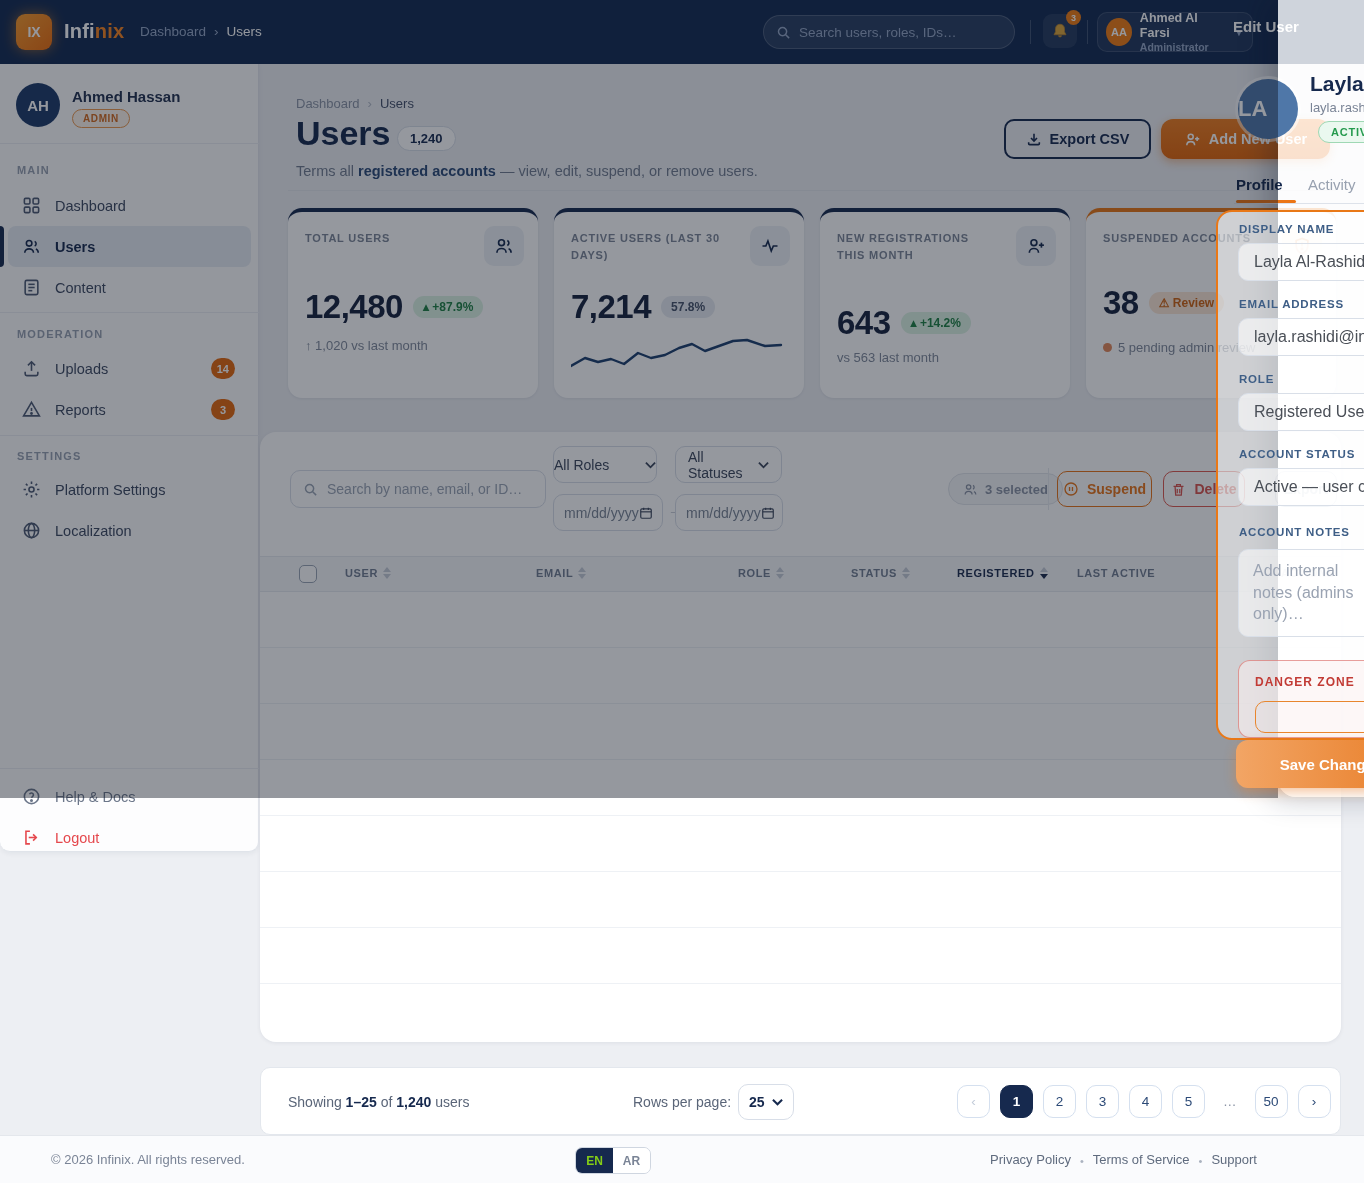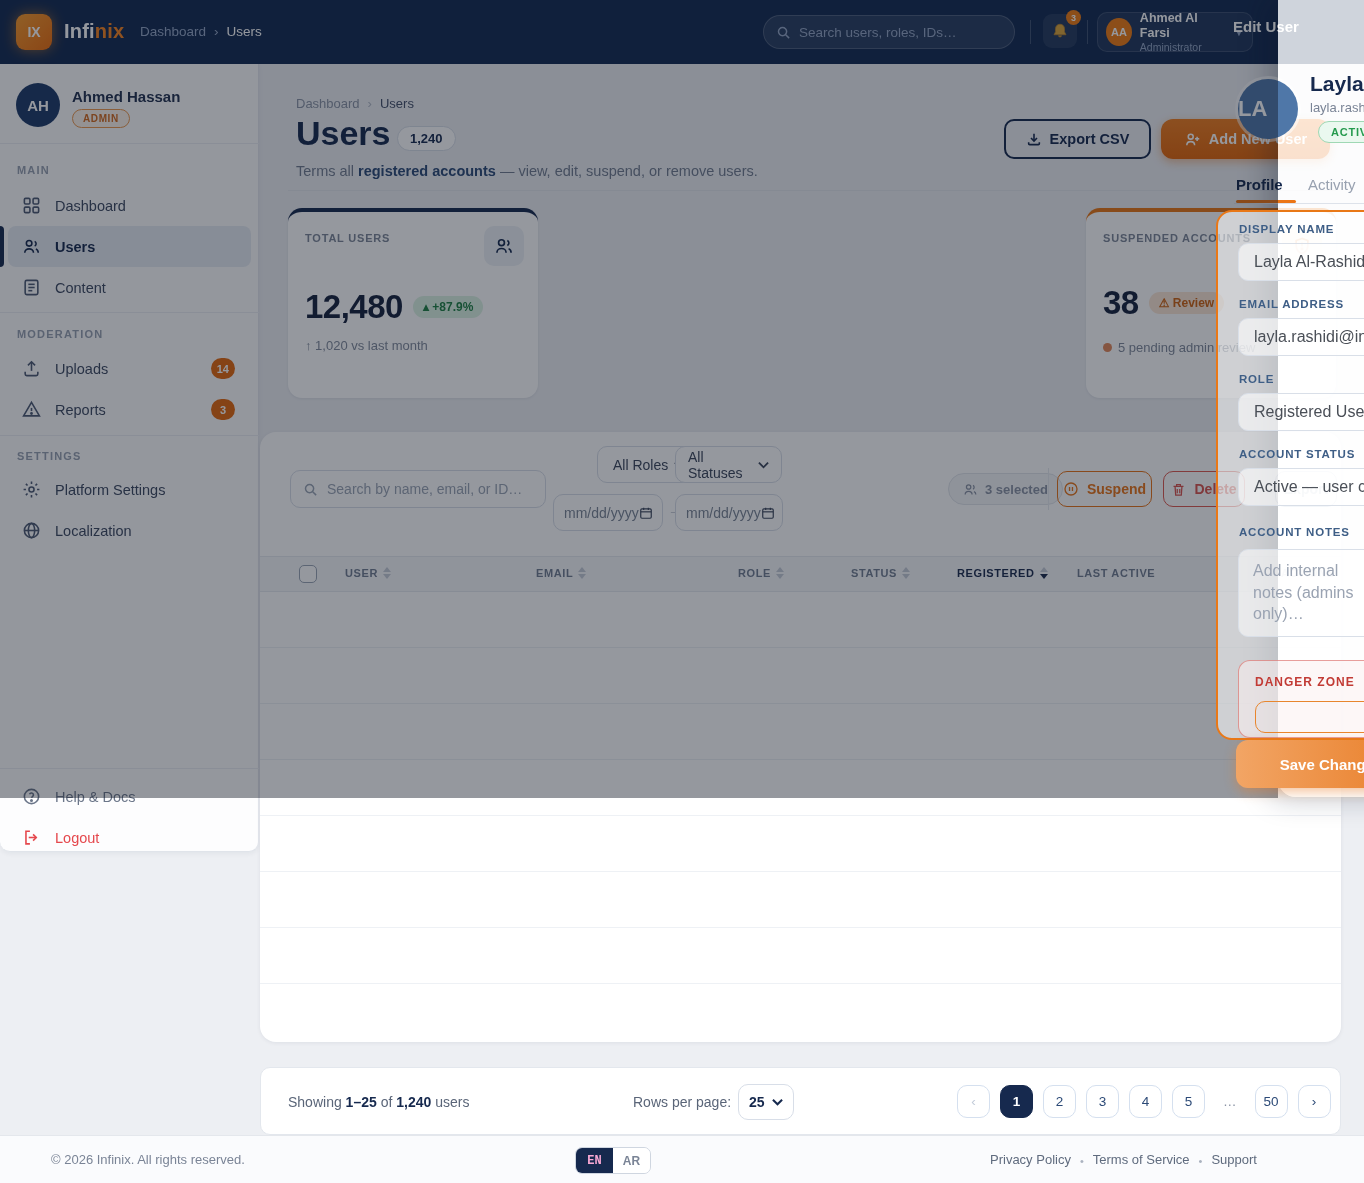--- a/index.html
+++ b/index.html
@@ -22,21 +22,21 @@
   .nav-sep { position:absolute; top:20px; width:1px; height:24px; background:rgba(255,255,255,.18); }
   .bell-chip { position:absolute; left:1043px; top:14px; width:34px; height:34px; border-radius:9px;
     background:rgba(255,255,255,.08); display:flex; align-items:center; justify-content:center; }
   .bell-badge { position:absolute; right:-4px; top:-4px; min-width:15px; height:15px; border-radius:8px;
     background:#ef7c12; color:#fff; font-size:9px; font-weight:bold; display:flex; align-items:center; justify-content:center; padding:0 3px; }
   .user-chip { position:absolute; left:1097px; top:12px; width:156px; height:40px; border-radius:10px;
     background:rgba(255,255,255,.06); border:1px solid rgba(255,255,255,.12); display:flex; align-items:center; padding:0 8px; gap:8px; }
   .uc-av { width:28px; height:28px; border-radius:50%; background:#ef7c12; color:#fff; font-size:11px; font-weight:bold;
     display:flex; align-items:center; justify-content:center; }
   .uc-name { font-size:12.5px; font-weight:bold; color:#fff; line-height:1.2; }
-  .uc-role { font-size:10.5px; color:#93a5c4; }
+  .uc-role { font-size:10.5px; color:#93a5c4;font-weight:bold; }
   .uc-caret { color:#93a5c4; font-size:10px; margin-left:2px; }
 
   
   .sidebar { position:absolute; left:0; top:64px; width:259px; height:788px; background:#fdfdfe;
     border-right:1px solid #e4e7ed; border-bottom:1px solid #e0e4ea; border-radius:0 0 10px 10px;
     box-shadow:0 2px 5px rgba(20,30,60,.05); z-index:1; }
   .sb-av { position:absolute; left:16px; top:19px; width:44px; height:44px; border-radius:50%; background:#1d3a68;
     color:#fff; font-size:15px; font-weight:bold; display:flex; align-items:center; justify-content:center; }
   .sb-name { position:absolute; left:72px; top:24px; font-size:15px; font-weight:bold; color:#22314f; }
   .sb-admin { position:absolute; left:72px; top:45px; font-size:10px; font-weight:bold; letter-spacing:.6px;
@@ -86,21 +86,21 @@
   .card-sub { position:absolute; left:17px; font-size:13px; color:#808a9b; display:flex; align-items:center; gap:6px; }
   .dot { width:9px; height:9px; border-radius:50%; background:#e2885a; display:inline-block; }
   .spark { position:absolute; left:17px; top:122px; }
 
   
   .table-card { position:absolute; left:260px; top:432px; width:1081px; height:610px; background:#fff;
     border-radius:16px; box-shadow:0 1px 4px rgba(20,30,60,.07); z-index:1; }
   .input, .select { background:#fff; border:1.5px solid #d8dee8; border-radius:10px; display:flex; align-items:center;
     font-size:14px; color:#3c475c; }
   .f-search { position:absolute; left:30px; top:38px; width:256px; height:38px; padding:0 12px; gap:9px; color:#9aa4b4; }
-  .f-roles { position:absolute; left:293px; top:14px; width:104px; height:37px; padding:0 15px; justify-content:space-between;margin-left:44px; }
+  .f-roles { position:absolute; left:293px; top:14px; width:104px; height:37px; padding:0 0; justify-content:space-between; }
   .f-status { position:absolute; left:415px; top:14px; width:107px; height:37px; padding:0 12px; justify-content:space-between; }
   .f-date1 { position:absolute; left:293px; top:62px; width:110px; height:37px; padding:0 10px; justify-content:space-between; color:#7b8696; }
   .f-arrow { position:absolute; left:408px; top:70px; color:#9aa4b4; font-size:14px; }
   .f-date2 { position:absolute; left:415px; top:62px; width:108px; height:37px; padding:0 10px; justify-content:space-between; color:#7b8696; }
   .sel-chip { position:absolute; left:688px; top:41px; height:32px; border-radius:999px; border:1px solid #e0e4ea;
     background:#f5f6f8; color:#8a93a4; font-size:13px; font-weight:bold; display:flex; align-items:center; gap:7px; padding:8px 14px; }
   .f-sep { position:absolute; left:788px; top:36px; width:1px; height:42px; background:#e7eaef; }
   .btn-suspend { position:absolute; left:797px; top:39px; width:95px; height:36px; border:1.5px solid #e8751a;
     color:#e8751a; font-size:14px; }
   .btn-delete { position:absolute; left:903px; top:39px; width:82px; height:36px; border:1.5px solid #de5a51;
@@ -133,21 +133,21 @@
   .pg.disabled { color:#c2cbd9; }
   .pg.current { background:#16294e; border-color:#16294e; color:#fff; font-weight:bold; }
   .pg.gap { border:none; color:#8a93a4; min-width:20px; }
 
   
   .footer { position:absolute; left:0; top:1135px; width:1364px; height:48px; background:#fafbfd; border-top:1px solid #e4e7ec; z-index:1; }
   .copyright { position:absolute; left:51px; top:16px; font-size:13px; color:#7a8496; }
   .lang { position:absolute; left:575px; top:11px; height:27px; display:flex; border:1px solid #cfd6e0; border-radius:7px; overflow:hidden; }
   .lang .lg { width:37px; display:flex; align-items:center; justify-content:center; font-size:12px; font-weight:bold;
     color:#7a8496; background:#fff; cursor:pointer; }
-  .lang .lg.on { background:#16294e; color:#f9a8d4;font-family:Liberation Mono, monospace; }
+  .lang .lg.on { background:#16294e; color:#84cc16; }
   .flinks { position:absolute; left:990px; top:16px; font-size:13px; color:#5f6b7e; display:flex; gap:9px; align-items:flex-end; }
   .flinks .fd { color:#aab2bf; font-size:11px; }
 
   
   .drawer-bg { position:absolute; left:1278px; top:0; width:540px; height:797px; background:rgba(255,255,255,.80);
     border-radius:0 0 0 18px; box-shadow:-10px 0 30px rgba(15,25,50,.28); z-index:30; }
   .drawer-head { position:absolute; left:1214px; top:0; width:600px; height:797px; z-index:35; pointer-events:none; }
   .drawer-head > * { pointer-events:auto; }
   .dw-title { position:absolute; left:19px; top:18px; font-size:15px; font-weight:bold; color:#fff; }
   .dw-av { position:absolute; left:24px; top:79px; width:60px; height:60px; border-radius:50%; background:#4f77a8;
@@ -386,21 +386,54 @@
           <path d="M17.5 15.3c2 .7 3 2.3 3 4.7"></path>
         </svg>
       </div>
     <div class="num-row" style="top:76px">
       <span class="card-num">12,480</span>
       <span class="pill green"><span>▴ </span><span>+87.9%</span></span>
     </div>
     <div class="card-sub" style="top:126px">↑ 1,020 vs last month</div>
   </div>
 
-
+  <div class="card" style="left:554px">
+    <div class="card-label">ACTIVE USERS (LAST 30 DAYS)</div>
+    <div class="card-icon">
+        <svg width="20" height="20" viewBox="0 0 24 24" fill="none" stroke="#16294e" stroke-width="2">
+          <path d="M3 12h4l2.5-6 4 12 2.5-6h5"></path>
+        </svg>
+      </div>
+    <div class="num-row" style="top:76px">
+      <span class="card-num">7,214</span>
+      <span class="pill gray">57.8%</span>
+    </div>
+    <div class="spark">
+      <svg width="214" height="40" viewBox="0 0 214 36">
+          <polyline id="sparkline" fill="none" stroke="#1d3f6e" stroke-width="2.4" stroke-linejoin="round" stroke-linecap="round" points="0,30 14,22 27,26 40,23 53,28 67,17 80,22 94,19 108,12 121,8 134,15 148,10 162,5 176,4 194,10 210,9"></polyline>
+        </svg>
+    </div>
+  </div>
+
+  <div class="card" style="left:820px">
+    <div class="card-label">NEW REGISTRATIONS THIS MONTH</div>
+    <div class="card-icon">
+        <svg width="20" height="20" viewBox="0 0 24 24" fill="none" stroke="#16294e" stroke-width="2">
+          <circle cx="9.5" cy="8" r="3.5"></circle>
+          <path d="M4 20c0-3 2.5-5 5.5-5s5.5 2 5.5 5"></path>
+          <line x1="18.5" y1="8" x2="18.5" y2="14"></line>
+          <line x1="15.5" y1="11" x2="21.5" y2="11"></line>
+        </svg>
+      </div>
+    <div class="num-row" style="top:92px">
+      <span class="card-num">643</span>
+      <span class="pill green"><span>▴ </span><span>+14.2%</span></span>
+    </div>
+    <div class="card-sub" style="top:138px">vs 563 last month</div>
+  </div>
 
   <div class="card orange-top" style="left:1086px">
     <div class="card-label">SUSPENDED ACCOUNTS</div>
     <div class="card-icon warm">
         <svg width="20" height="20" viewBox="0 0 24 24" fill="none" stroke="#e87715" stroke-width="2">
           <path d="M12 3 5 5.5V11c0 5 3 8.5 7 10 4-1.5 7-5 7-10V5.5L12 3z"></path>
           <line x1="12" y1="8" x2="12" y2="12.5"></line>
           <circle cx="12" cy="15.5" r="0.9" fill="#e87715"></circle>
         </svg>
       </div>

